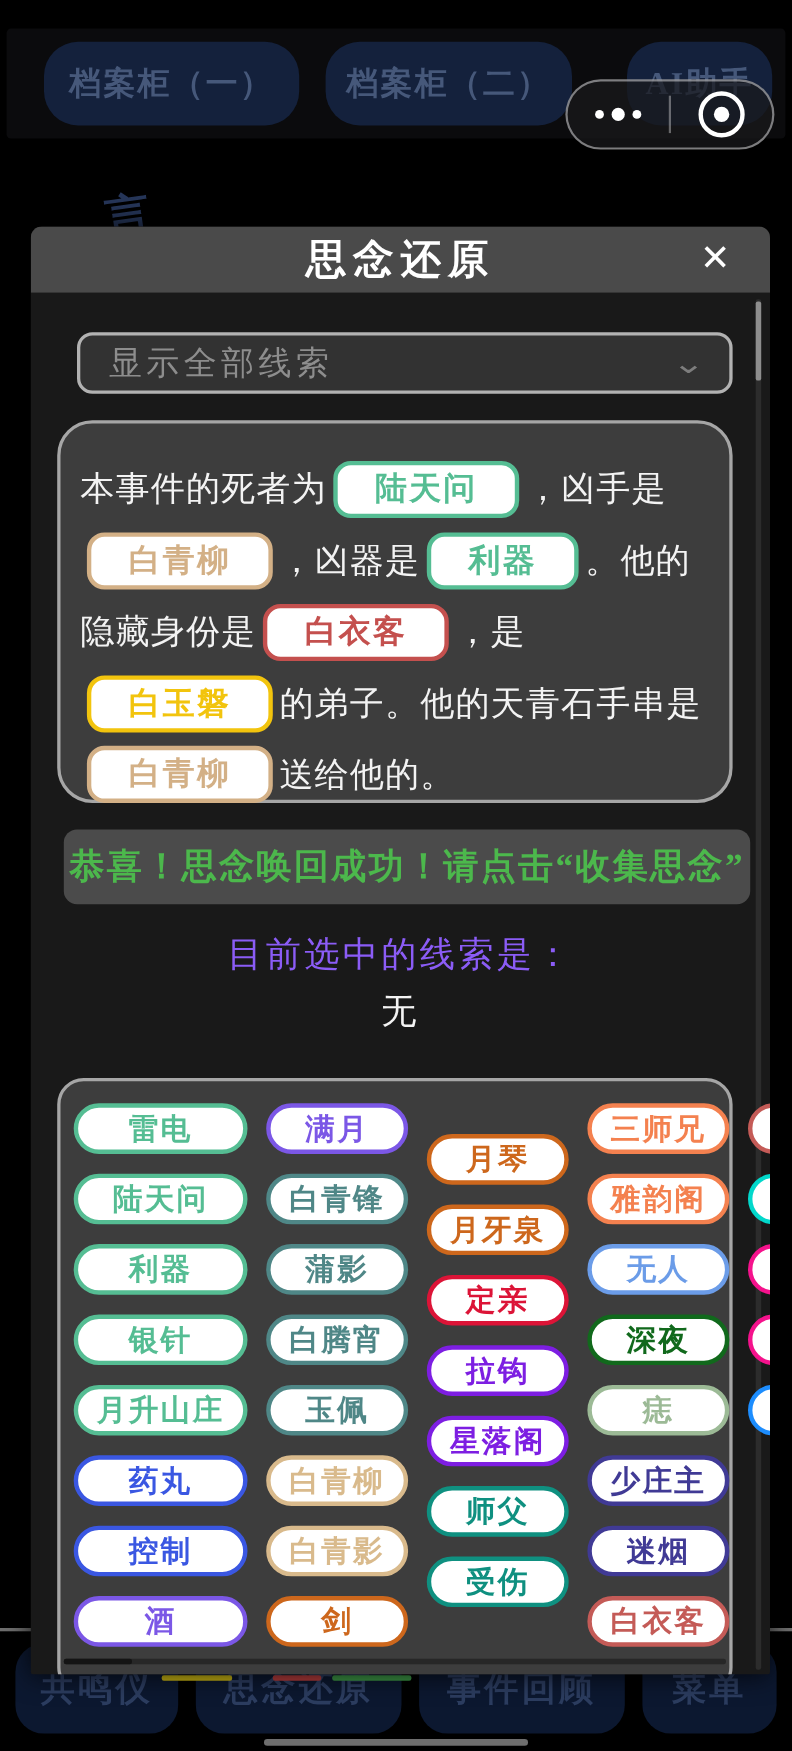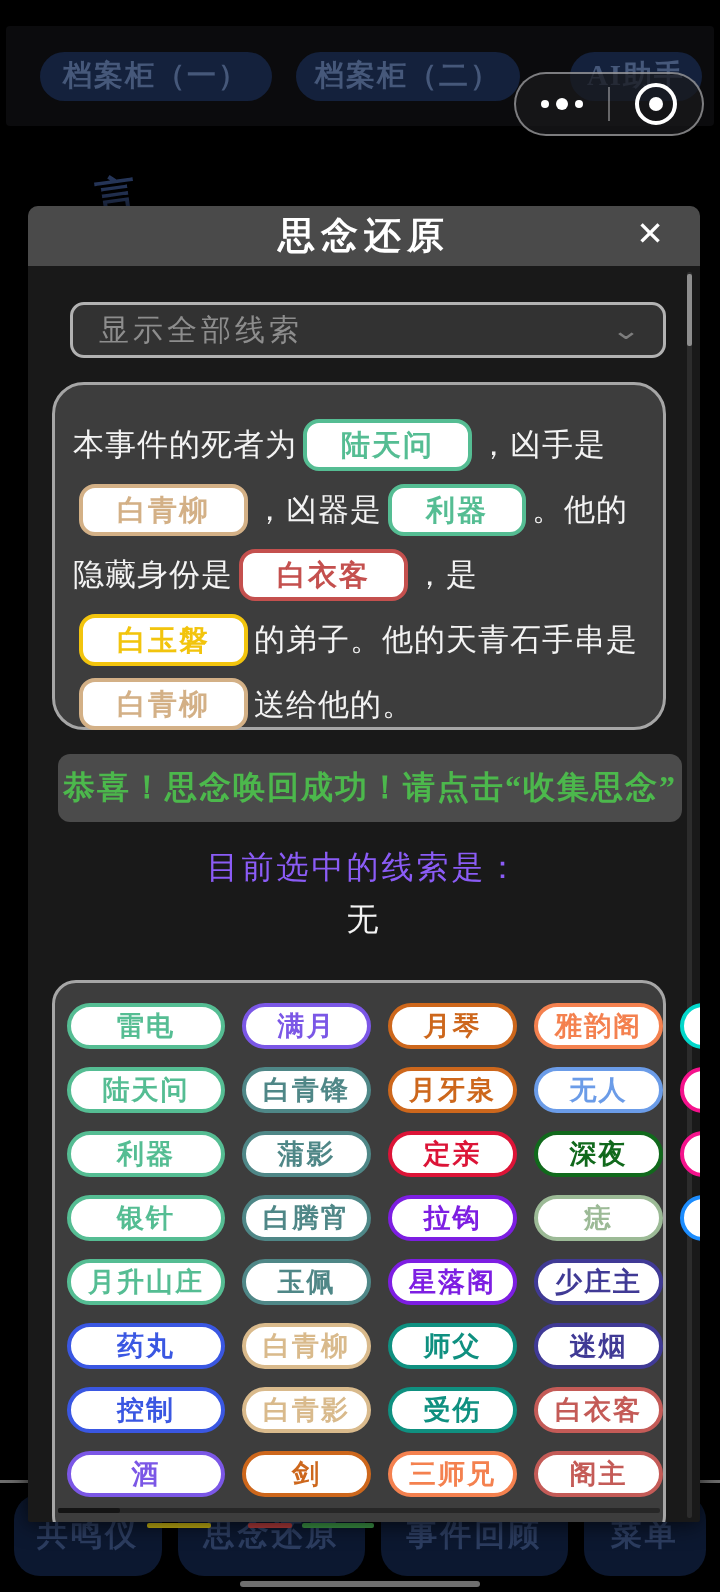--- a/index.html
+++ b/index.html
@@ -8,21 +8,21 @@
     font-family:"Liberation Serif","DejaVu Serif",serif;
     -webkit-font-smoothing:antialiased;
   }
   
   .top-bar{
     position:absolute;left:6px;right:6px;top:26px;height:100px;
     background:#0b0b0d;border-radius:4px;display:flex;align-items:center;gap:24px;
     padding-left:34px;z-index:1;
   }
   .top-btn{
-    height:49px;border-radius:31px;background:#14213c;color:#46587a;
+    height:76px;border-radius:31px;background:#14213c;color:#46587a;
     font-size:29px;font-weight:bold;display:flex;align-items:center;justify-content:center;
     letter-spacing:2px;
   }
   .top-btn.b1{width:232px;}
   .top-btn.b2{width:224px;}
   .top-btn.b3{width:132px;margin-left:26px;}
   .capsule{
     position:absolute;right:16px;top:72px;width:186px;height:60px;z-index:2;
     background:rgba(25,25,28,.72);border:2px solid rgba(255,255,255,.45);
     border-radius:32px;display:flex;align-items:center;
@@ -200,21 +200,21 @@
       <div class="clue-pill" style="color: rgb(58, 87, 226);">控制</div>
       <div class="clue-pill" style="color: rgb(123, 87, 230);">酒</div>
       <div class="clue-pill" style="color: rgb(123, 87, 230);">满月</div>
       <div class="clue-pill" style="color: rgb(79, 135, 135);">白青锋</div>
       <div class="clue-pill" style="color: rgb(79, 135, 135);">蒲影</div>
       <div class="clue-pill" style="color: rgb(79, 135, 135);">白腾宵</div>
       <div class="clue-pill" style="color: rgb(79, 135, 135);">玉佩</div>
       <div class="clue-pill" style="color: rgb(217, 186, 140);">白青柳</div>
       <div class="clue-pill" style="color: rgb(217, 186, 140);">白青影</div>
       <div class="clue-pill" style="color: rgb(205, 103, 28);">剑</div>
-      <div class="clue-pill" style="color: rgb(205, 103, 28);">月琴</div>
+      <div class="clue-pill" style="color: rgb(205, 103, 28); margin-top: 28px;">月琴</div>
       <div class="clue-pill" style="color: rgb(205, 103, 28);">月牙泉</div>
       <div class="clue-pill" style="color: rgb(220, 20, 55);">定亲</div>
       <div class="clue-pill" style="color: rgb(125, 30, 226);">拉钩</div>
       <div class="clue-pill" style="color: rgb(125, 30, 226);">星落阁</div>
       <div class="clue-pill" style="color: rgb(15, 144, 128);">师父</div>
       <div class="clue-pill" style="color: rgb(15, 144, 128);">受伤</div>
       <div class="clue-pill" style="color: rgb(244, 129, 79);">三师兄</div>
       <div class="clue-pill" style="color: rgb(244, 129, 79);">雅韵阁</div>
       <div class="clue-pill" style="color: rgb(107, 156, 232);">无人</div>
       <div class="clue-pill" style="color: rgb(17, 105, 28);">深夜</div>

